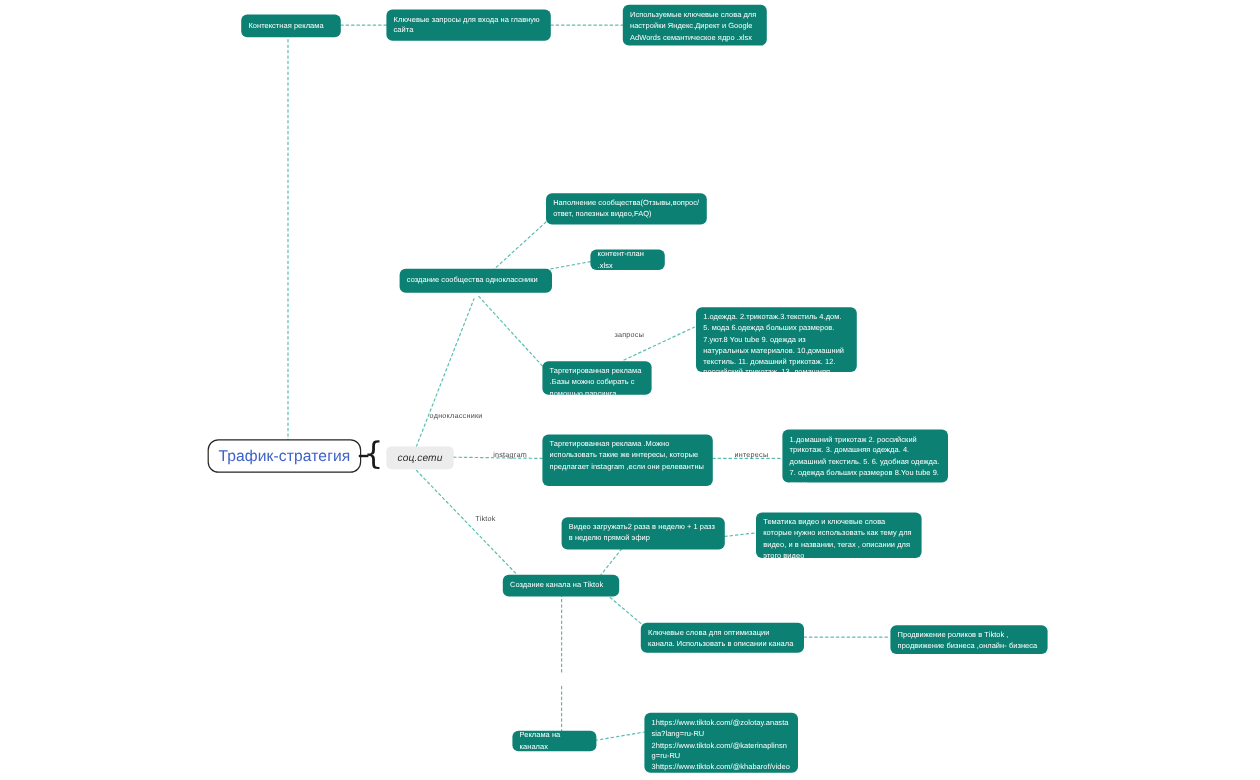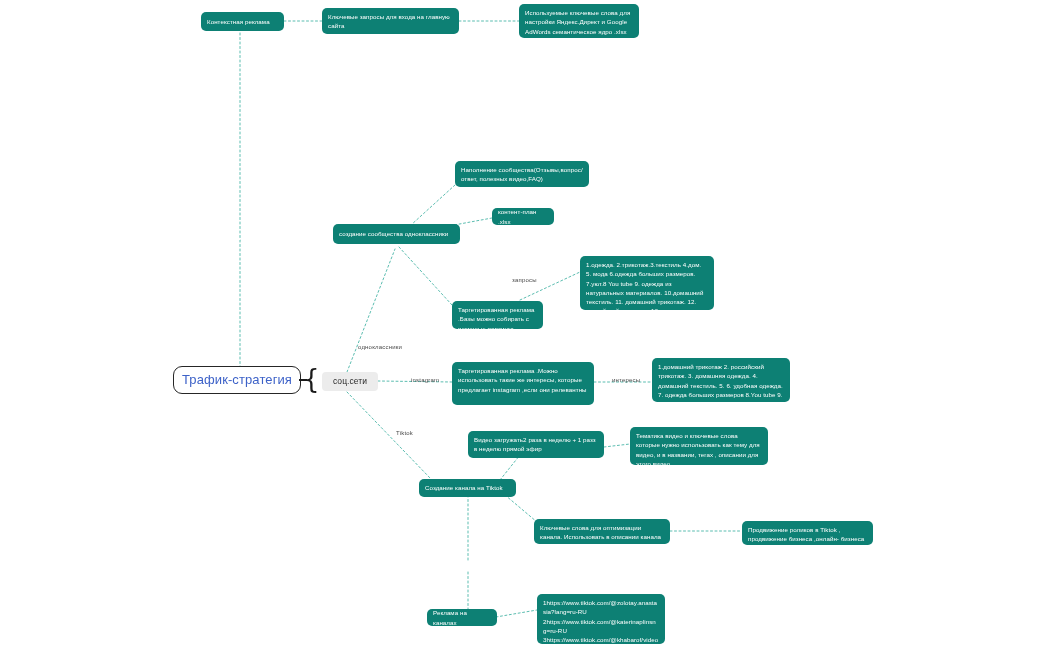--- a/index.html
+++ b/index.html
@@ -49,20 +49,21 @@
   }
   .node.pill-node {
     background: #ececec;
     color: #2a2a2a;
     border-radius: 4px;
     font-size: 8.5px;
     display: flex;
     align-items: center;
     justify-content: center;
     padding: 0;
+    font-style: italic;
   }
   .node.single-line {
     display: flex;
     align-items: center;
   }
   .edge-label {
     position: absolute;
     font-size: 6px;
     color: #4a4a4a;
     letter-spacing: 0.2px;

